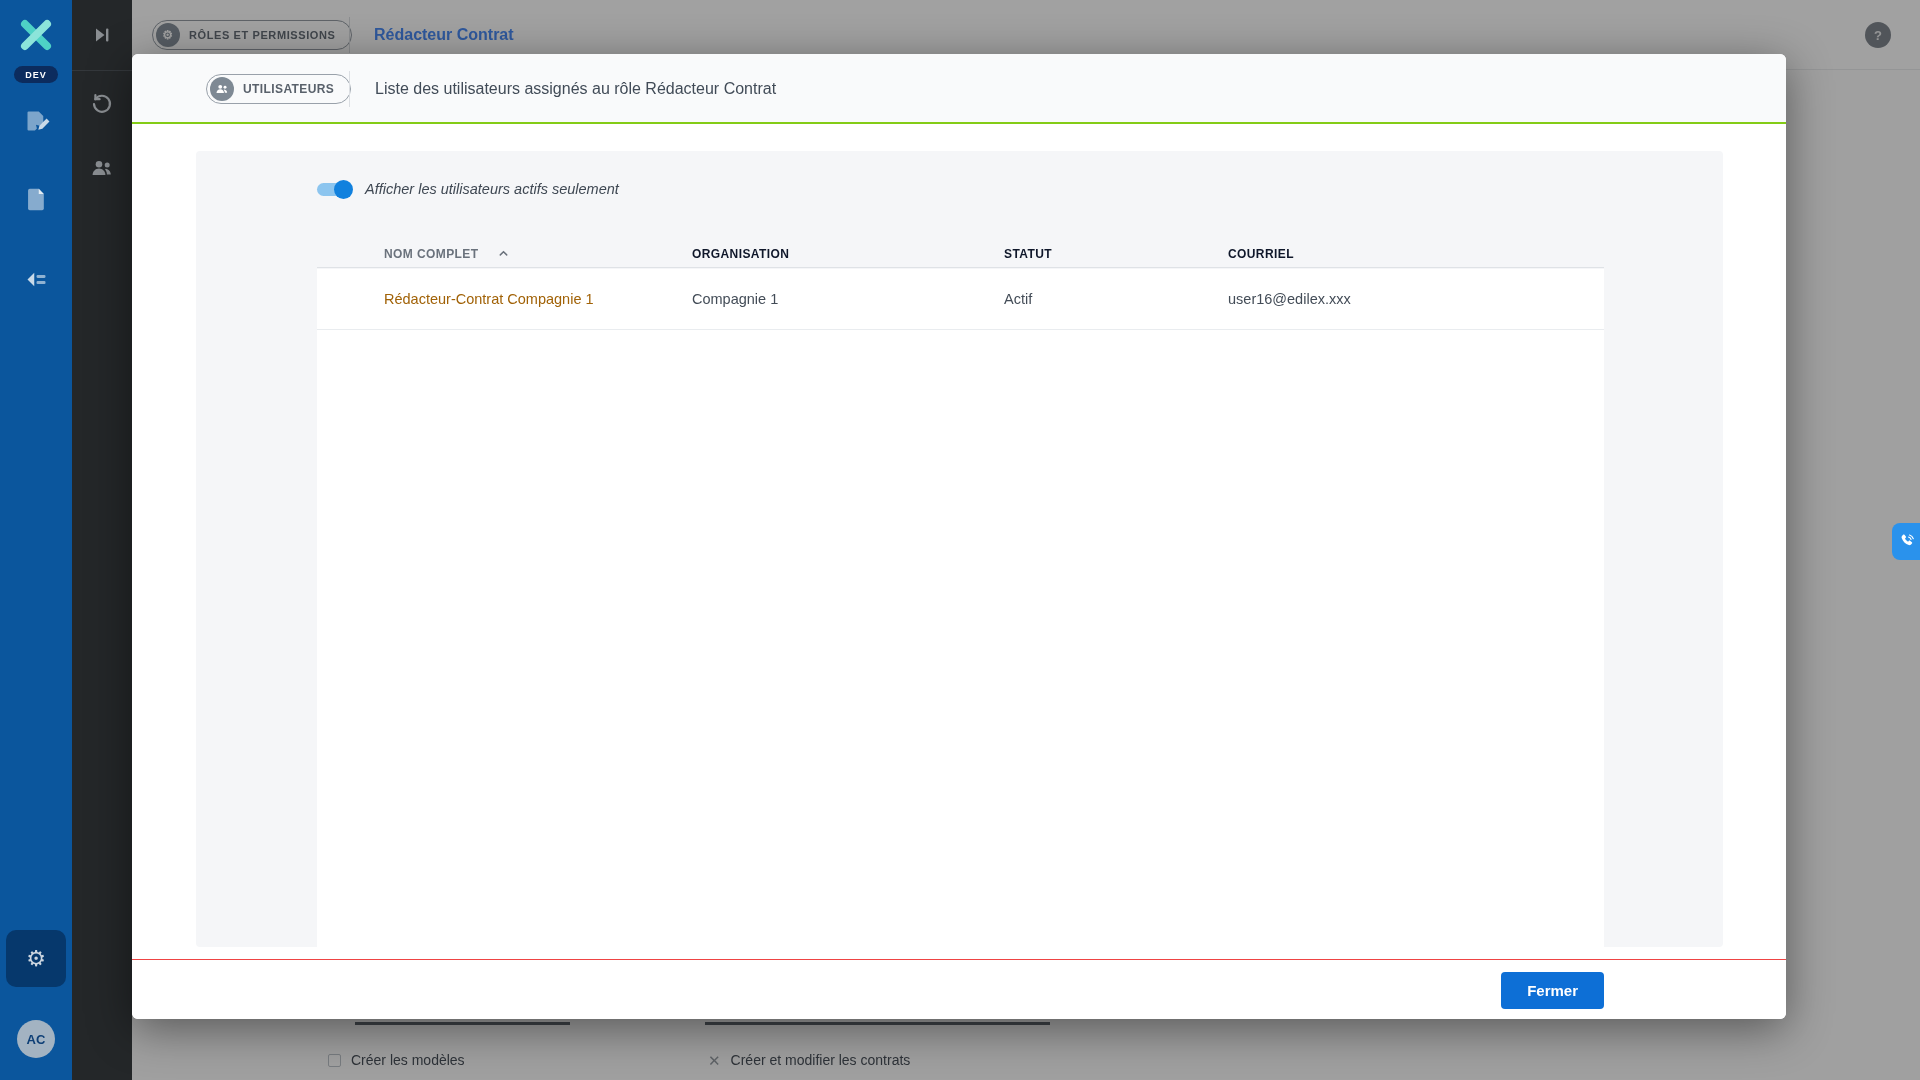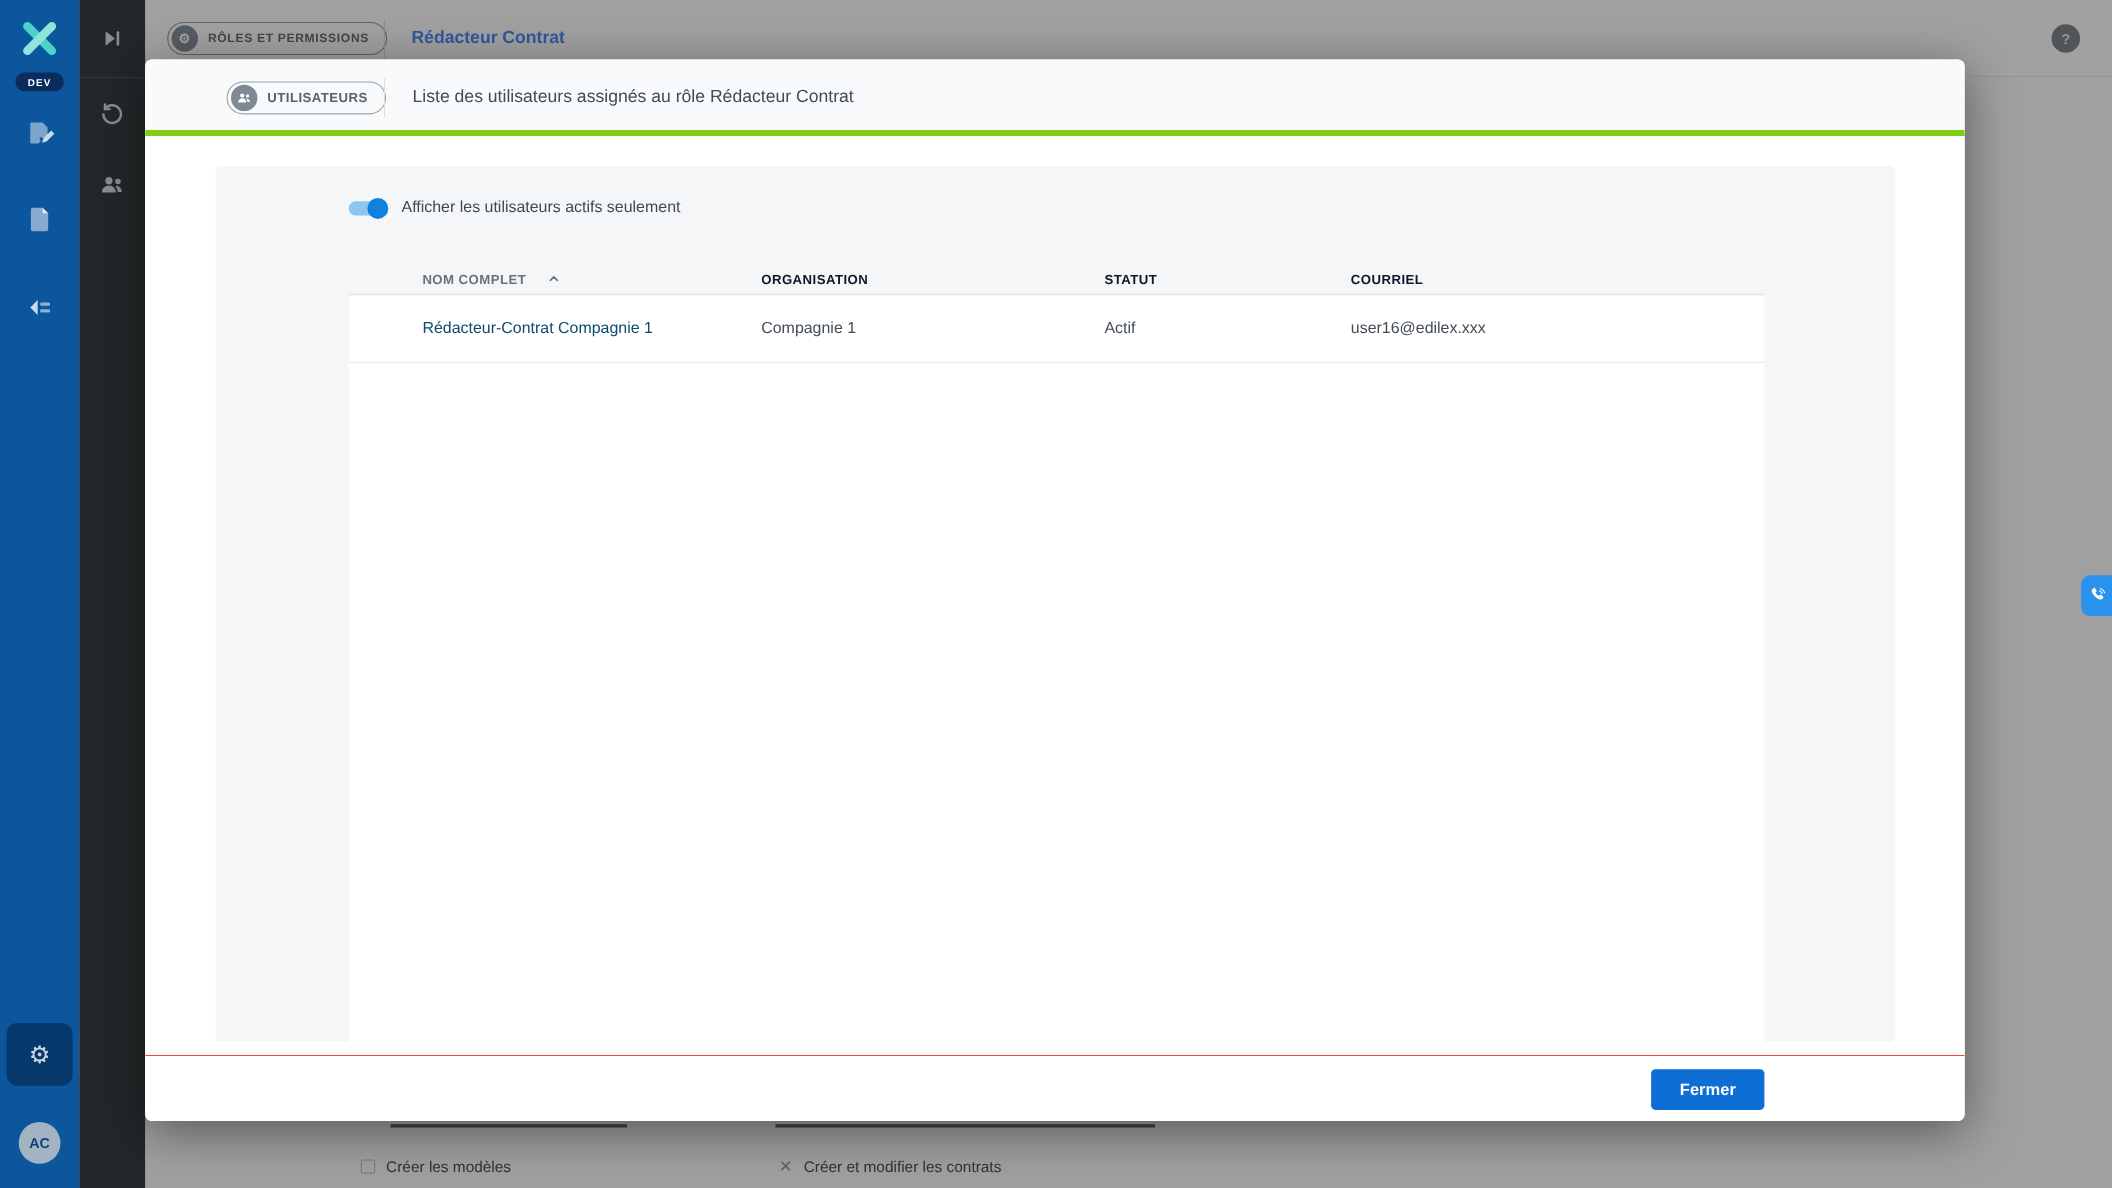--- a/index.html
+++ b/index.html
@@ -69,52 +69,52 @@
   
   .phone-fab { position:absolute; right:0; top:523px; width:28px; height:37px;
                background:#2a92ec; border:none; border-radius:8px 0 0 8px; z-index:30;
                display:flex; align-items:center; justify-content:center; cursor:pointer; }
   .phone-fab svg { width:19px; height:19px; }
 
   
   .modal { position:absolute; left:132px; top:54px; width:1654px; height:965px; background:#fff;
            border-radius:6px; box-shadow:0 10px 45px rgba(0,0,0,.45); z-index:20; }
   .modal-header { position:absolute; top:0; left:0; right:0; height:70px; background:#f9fafb;
-                  border-bottom:6px solid #84cc16; border-radius:6px 6px 0 0; }
+                  border-bottom:2px solid #84cc16; border-radius:6px 6px 0 0; }
   .users-badge { position:absolute; left:74px; top:20px; border-color:#99a1aa; color:#59616b;
                  font-size:12px; font-weight:600; letter-spacing:.4px; }
   .modal-header .mdivider { position:absolute; left:217px; top:17px; width:1px; height:36px; background:#dcdfe3; }
   .modal-title { position:absolute; left:243px; top:0; height:70px; display:flex; align-items:center;
                  font-size:16px; color:#414b57; font-weight:400; }
 
   .modal-body { position:absolute; top:70px; bottom:60px; left:0; right:0; background:#fff; }
   .panel { position:absolute; left:64px; top:27px; width:1527px; height:796px;
            background:#f5f6f8; border-radius:4px; }
 
   .toggle-row { position:absolute; left:121px; top:26px; height:24px; display:flex;
                 align-items:center; gap:14px; }
   .switch { position:relative; width:34px; height:15px; cursor:pointer; }
   .switch .track { position:absolute; left:0; top:1px; width:34px; height:13px;
                    border-radius:7px; background:#8cc5ef; }
   .switch .knob { position:absolute; right:-2px; top:-2px; width:19px; height:19px;
                   border-radius:50%; background:#1181de; }
-  .toggle-label { font-size:14.5px; color:#3f4853; }
+  .toggle-label { font-size:14.5px; color:#3f4853;font-style:italic; }
 
   .table { position:absolute; left:121px; top:89px; width:1287px; bottom:0; }
   .thead { display:grid; grid-template-columns:375px 312px 224px 1fr; height:28px;
            align-items:center; border-bottom:1px solid #dfe2e6; }
   .th { font-size:12px; color:#0f172a; letter-spacing:.4px; font-weight:700; cursor:pointer; }
   .th.first { padding-left:67px; }
   .th.sorted { color:#6a727c; font-weight:700; display:flex; align-items:center; gap:20px; }
   .sort-icon { width:11px; height:11px; color:#6a727c; }
   .tbody { position:absolute; top:29px; left:0; right:0; bottom:0; background:#fff; }
   .trow { display:grid; grid-template-columns:375px 312px 224px 1fr; height:61px;
           align-items:center; border-bottom:1px solid #e9ecef; font-size:14.5px; color:#434c57; }
   .td.first { padding-left:67px; }
-  .td-link { color:#0c4a6e; cursor:pointer; text-decoration:none; }
+  .td-link { color:#a16207; cursor:pointer; text-decoration:none; }
 
   .modal-footer { position:absolute; bottom:0; left:0; right:0; height:60px; background:#fff;
                   border-top:1px solid #ef4444; border-radius:0 0 6px 6px; }
   .close-btn { position:absolute; right:182px; top:12px; height:37px; padding:0 26px;
                background:#0d6fd6; color:#fff; border:none; border-radius:4px;
                font-size:15px; font-weight:700; font-family:inherit; cursor:pointer; }
 </style>
 </head>
 <body>
 

